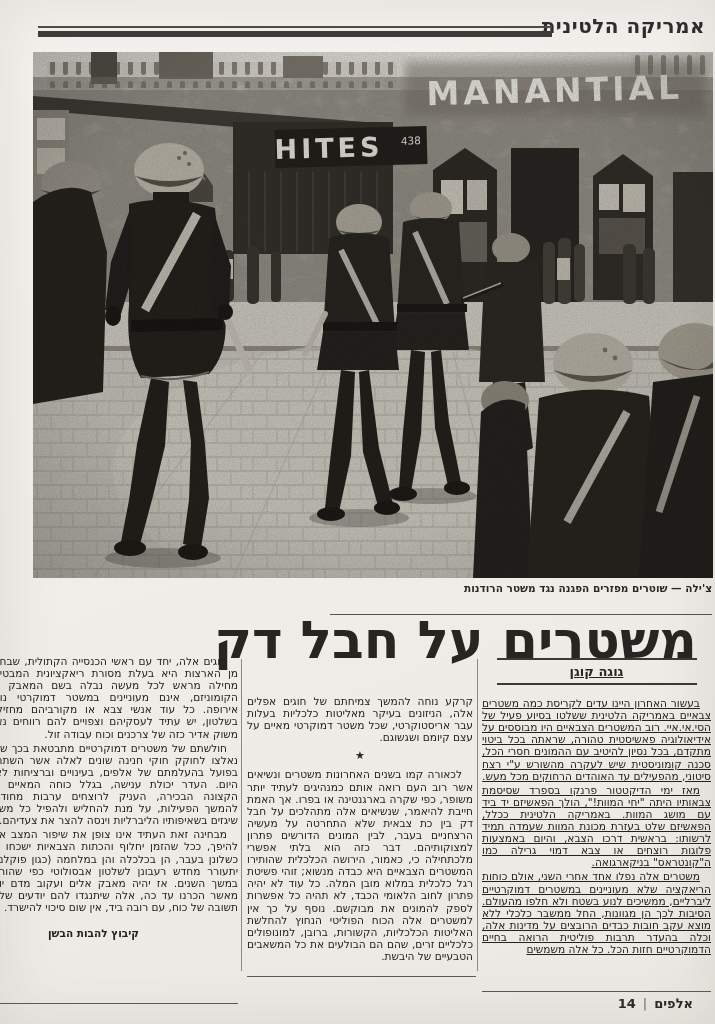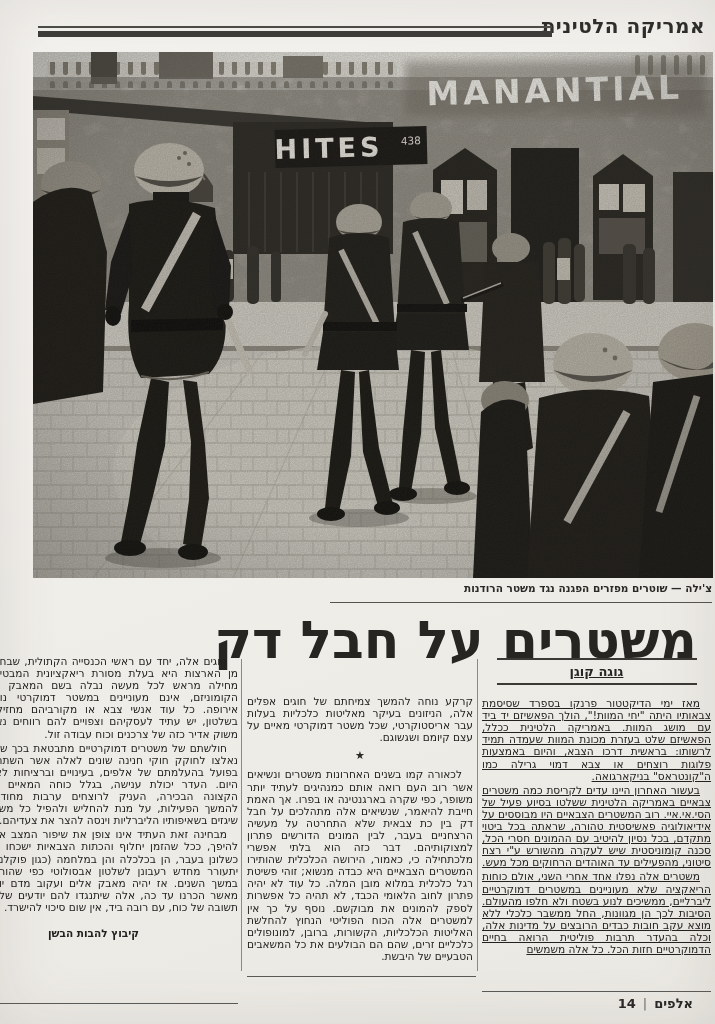--- a/index.html
+++ b/index.html
@@ -15,21 +15,21 @@
   .section-label{position:absolute;top:14px;right:10px;font-size:20px;font-weight:700;color:#2e2d2b;letter-spacing:.5px;}
   .rule-thin{position:absolute;left:38px;top:26px;width:514px;height:2px;background:#4c4b48;}
   .rule-thick{position:absolute;left:38px;top:31px;width:514px;height:6px;background:#3d3c39;}
   
   .photo{position:absolute;left:33px;top:52px;width:680px;height:526px;}
   .photo svg{display:block;width:100%;height:100%;}
   
   .caption{
     position:absolute;top:582px;left:330px;width:382px;
     font-size:10.5px;font-weight:700;color:#2a2927;
-    border-bottom:1px solid #55534f;padding-bottom:8px;direction:rtl;text-align:right;
+    border-bottom:1px solid #55534f;padding-bottom:20px;direction:rtl;text-align:right;
   }
   
   .headline{
     position:absolute;top:600px;left:0;right:6px;
     font-size:52px;line-height:56px;font-weight:700;color:#262522;
     text-align:right;letter-spacing:0px;
   }
   
   .col{position:absolute;top:655px;font-size:10.6px;line-height:12.1px;color:#232220;
        text-align:justify;direction:rtl;}
@@ -270,22 +270,22 @@
 
   <h1 class="headline" style="margin:12px">משטרים על חבל דק</h1>
 
   <div class="vrule vrule-a"></div>
   <div class="vrule vrule-b"></div>
 
   <div class="col col-right">
     <div class="byline-box">
       <span>גוגה קוגן</span>
     </div>
+    <p>בעשור האחרון היינו עדים לקריסת כמה משטרים צבאיים באמריקה הלטינית ששלטו בסיוע פעיל של הסי.אי.איי. רוב המשטרים הצבאיים היו מבוססים על אידיאולוגיה פאשיסטית טהורה, שראתה בכל ביטוי מתקדם, בכל נסיון להיטיב עם ההמונים חסרי הכל, סכנה קומוניסטית שיש לעקרה מהשורש ע"י רצח סיטוני, מהפעילים עד האוהדים הרחוקים מכל מעש.</p>
     <p>מאז ימי הדיקטטור פרנקו בספרד שסיסמת צבאותיו היתה "יחי המוות!", הולך הפאשיזם יד ביד עם מושג המוות. באמריקה הלטינית ככלל, הפאשיזם שלט בעזרת מכונת המוות שעמדה תמיד לרשותו: בראשית דרכו הצבא, והיום באמצעות פלוגות רוצחים או צבא דמוי גרילה כמו ה"קונטראס" בניקארגואה.</p>
-    <p>בעשור האחרון היינו עדים לקריסת כמה משטרים צבאיים באמריקה הלטינית ששלטו בסיוע פעיל של הסי.אי.איי. רוב המשטרים הצבאיים היו מבוססים על אידיאולוגיה פאשיסטית טהורה, שראתה בכל ביטוי מתקדם, בכל נסיון להיטיב עם ההמונים חסרי הכל, סכנה קומוניסטית שיש לעקרה מהשורש ע"י רצח סיטוני, מהפעילים עד האוהדים הרחוקים מכל מעש.</p>
     <p>משטרים אלה נפלו אחד אחרי השני, אולם כוחות הריאקציה שלא מעוניינים במשטרים דמוקרטיים ליברליים, ממשיכים לנוע בשטח ולא חלפו מהעולם. הסיבות לכך הן מגוונות, החל ממשבר כלכלי ללא מוצא עקב חובות כבדים הרובצים על מדינות אלה, וכלה בהעדר תרבות פוליטית הרואה בחיים הדמוקרטיים חזות הכל. כל אלה משמשים</p>
   </div>
 
   <div class="col col-middle">
     <p class="no-indent">קרקע נוחה להמשך צמיחתם של חוגים אפלים אלה, הניזונים בעיקר מאליטות כלכליות בעלות עבר אריסטוקרטי, שכל משטר דמוקרטי מאיים על עצם קיומם ושגשוגם.</p>
     <div class="star-sep">★</div>
     <p>לכאורה קמו בשנים האחרונות משטרים ונשיאים אשר רוב העם רואה אותם כמנהיגים לעתיד יותר משופר, כפי שקרה בארגנטינה או בפרו. אך האמת חייבת להיאמר, שנשיאים אלה מתהלכים על חבל דק בין כת צבאית שלא התחרטה על מעשיה הרצחניים בעבר, לבין המונים הדורשים פתרון למצוקותיהם. דבר כזה הוא בלתי אפשרי מלכתחילה כי, כאמור, הירושה הכלכלית שהותירו המשטרים הצבאיים היא כבדה מנשוא; זוהי פשיטת רגל כלכלית במלוא מובן המלה. כל עוד לא יהיה פתרון לחוב הלאומי הכבד, לא תהיה כל אפשרות לספק להמונים את מבוקשם. נוסף על כך אין למשטרים אלה הכוח הפוליטי הנחוץ להחלשת האליטות הכלכליות, הקשורות, ברובן, למונופולים כלכליים זרים, שהם הם הבולעים את כל המשאבים הטבעיים של היבשת.</p>
   </div>
 
   <div class="col col-left">

